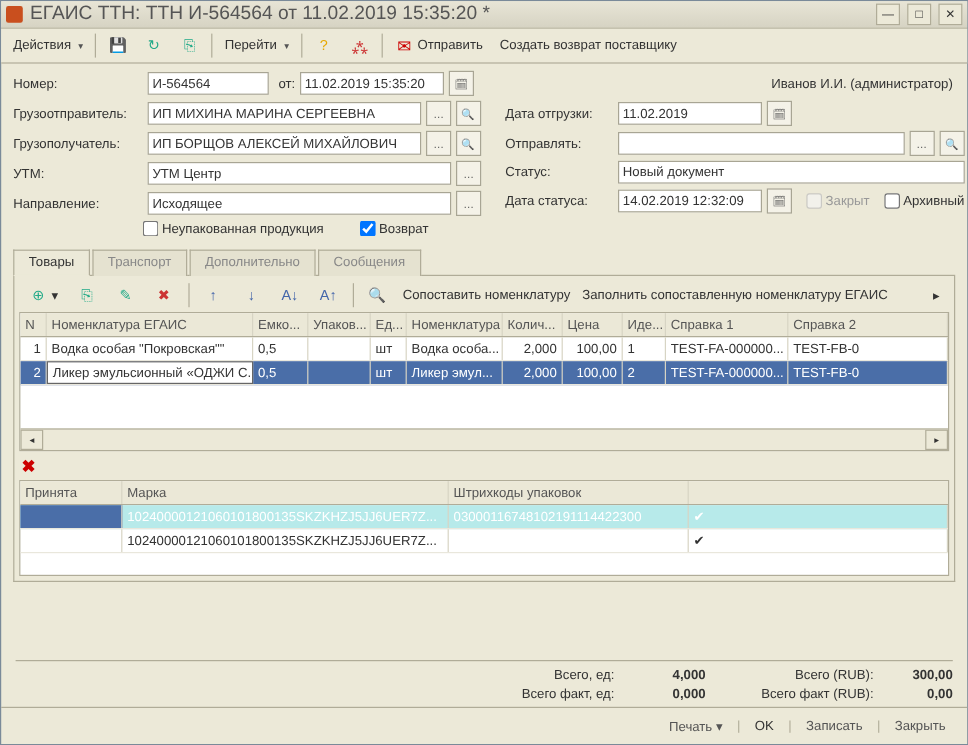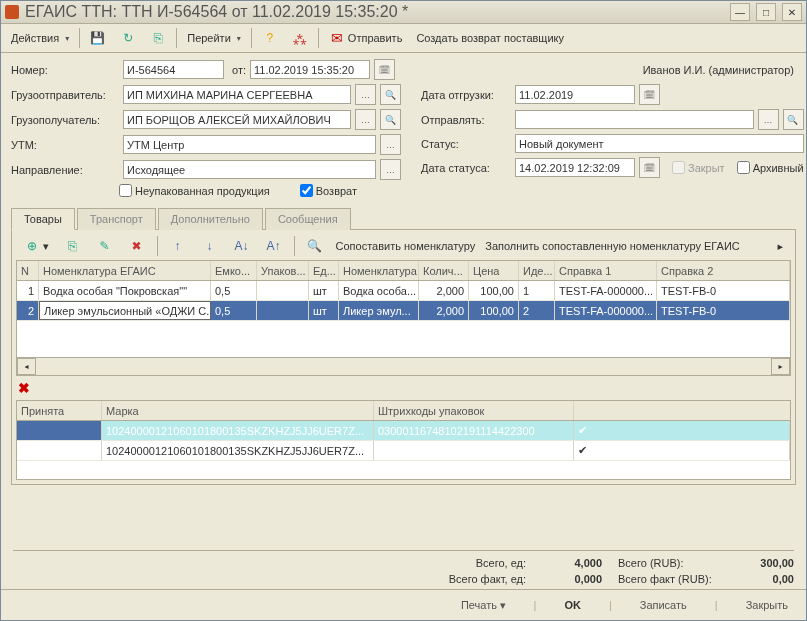--- a/index.html
+++ b/index.html
@@ -47,25 +47,25 @@
 .hscroll .track{flex:1}
 .del-row{margin:4px 0}
 .del-row .x{color:#c00;font-weight:bold;font-size:14px;cursor:pointer;padding:0 2px}
 .grid2-body{height:58px}
 .gr2.sel{background:#b7eaea}
 .spacer{flex:1}
 .totals{margin:6px 12px 0 12px;border-top:1px solid #b0ac98;padding-top:6px}
 .totals-row{display:flex;justify-content:flex-end;align-items:center;gap:6px;margin-bottom:4px}
 .totals-row .tlbl{width:90px;text-align:right}
 .totals-row .tval{width:70px;text-align:right;font-weight:bold}
-.totals-row .tlbl2{width:110px;text-align:left;margin-left:10px}
+.totals-row .tlbl2{width:110px;text-align:right;margin-left:24px}
 .totals-row .tval2{width:60px;text-align:right;font-weight:bold}
-.footer{border-top:1px solid #b0ac98;height:30px;display:flex;align-items:center;justify-content:flex-end;padding:0 10px;gap:20px}
+.footer{border-top:1px solid #b0ac98;height:30px;display:flex;align-items:center;justify-content:flex-end;padding:0 10px;gap:4px}
 .footer .fbtn{padding:3px 8px;cursor:pointer;color:#555}
-.footer .fbtn.ok{font-weight:bold;color:#333}
+.footer .fbtn.ok{font-weight:normal;color:#333}
 .footer .sep{color:#b0ac98}
 .flex-fill{flex:1}
 .arrow-right{margin-left:auto}
 .send-icon{color:#c00;font-size:14px}
 .cal-icon::before{content:"🗓";font-size:9px}
 </style>
 </head>
 <body>
 
 <div class="window">

